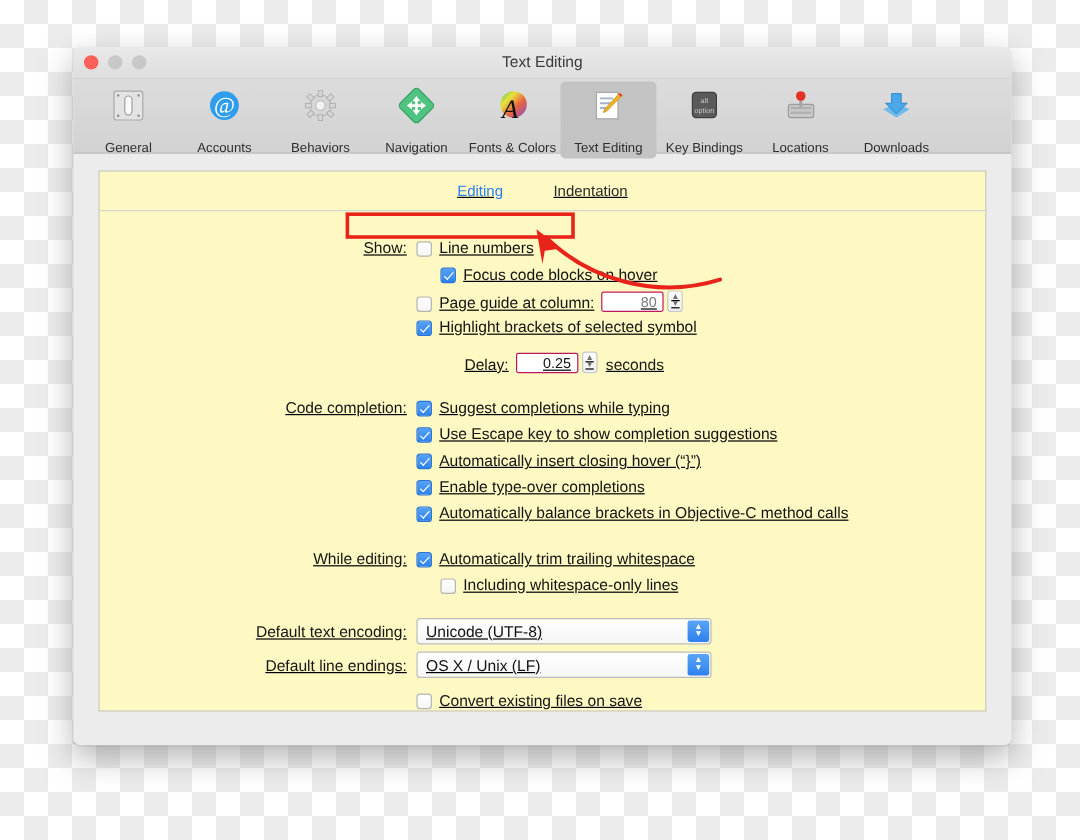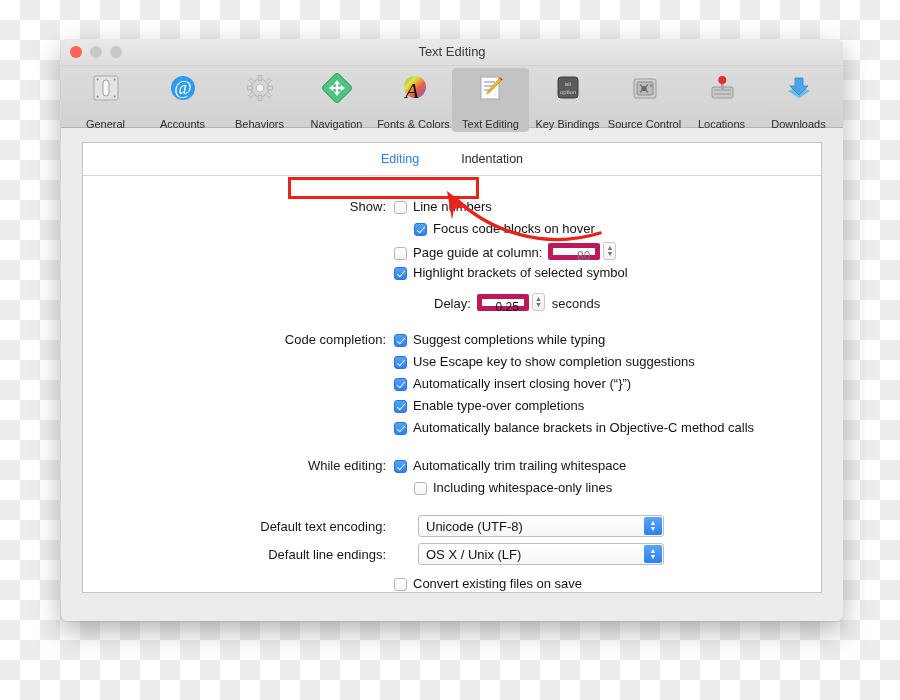--- a/index.html
+++ b/index.html
@@ -70,40 +70,41 @@
   .tb-label {
     font-size: 11px; color: #2e2e2e; margin-top: 13px;
     white-space: nowrap;
   }
 
   
   #panel {
     position: absolute;
     left: 21px; top: 103px;
     width: 740px; height: 451px;
-    background: #ffffff;
+    background: #fef9c3;
     border: 1px solid #c6c6c6;
     box-sizing: border-box;
+    text-decoration: underline;
   }
   #tabbar {
     height: 32px;
     border-bottom: 1px solid #d4d4d4;
     display: flex; align-items: center; justify-content: center;
     gap: 42px;
   }
   .tab { font-size: 12.5px; color: #2b2b2b; cursor: default; }
   .tab.active { color: #2d7ff1; }
 
   #form {
     position: relative;
     padding: 20px 0 0 0;
     font-size: 13px;
     color: #1a1a1a;
   }
-  .row { display: flex; align-items: center; min-height: 21px; margin-bottom: 1px; padding-left: 47px; }
+  .row { display: flex; align-items: center; min-height: 21px; margin-bottom: 1px; }
   .lbl {
     width: 256px; text-align: right; padding-right: 8px;
     font-size: 13px; color: #161616; flex: 0 0 auto;
   }
   .ctrl { display: flex; align-items: flex-end; }
   .indent1 { margin-left: 20px; }
 
   
   .cb {
     width: 13px; height: 13px;
@@ -127,21 +128,21 @@
     width: 3px; height: 7px;
     border: solid #ffffff;
     border-width: 0 1.8px 1.8px 0;
     transform: rotate(42deg);
   }
   .cbtext { font-size: 13px; color: #131313; white-space: nowrap; }
 
   
   .numfield {
     width: 52px; height: 17px;
-    border: 5px solid #be185d;
+    border: 1px solid #be185d;
     background: #fff;
     border-radius: 2px;
     font-size: 12px; color: #7b7b7b;
     text-align: right;
     line-height: 17px;
     padding-right: 5px;
     box-sizing: border-box;
     margin-left: 6px;
   }
   .numfield.dark { color: #161616; }
@@ -164,21 +165,21 @@
   
   .popup {
     width: 246px; height: 22px;
     border: 1px solid #bdbdbd;
     border-radius: 3px;
     background: linear-gradient(to bottom,#ffffff,#f6f6f6);
     display: flex; align-items: center;
     position: relative;
     box-sizing: border-box;
     padding-left: 7px;
-    font-size: 13px; color: #121212; margin-left: 24px;
+    font-size: 13px; color: #121212;
   }
   .popup .arrowbox {
     position: absolute; right: 1px; top: 1px;
     width: 18px; height: 18px;
     border-radius: 2px;
     background: linear-gradient(to bottom,#5aa5f6,#2d80ee);
     display: flex; flex-direction: column;
     align-items: center; justify-content: center;
     color: #fff; line-height: 6px;
   }
@@ -310,37 +311,20 @@
       <div class="tb-icon">
         <svg width="30" height="30" viewBox="0 0 30 30">
           <rect x="5" y="4" width="20" height="21" rx="3" fill="#5a5a5a" stroke="#3e3e3e"></rect>
           <text x="15" y="13" font-family="Liberation Sans, sans-serif" font-size="6" fill="#c9c9c9" text-anchor="middle">alt</text>
           <text x="15" y="21" font-family="Liberation Sans, sans-serif" font-size="6" fill="#c9c9c9" text-anchor="middle">option</text>
         </svg>
       </div>
       <div class="tb-label">Key Bindings</div>
     </div>
 
-    <div class="tb-item">
-      <div class="tb-icon">
-        <svg width="30" height="30" viewBox="0 0 30 30">
-          <rect x="4" y="6" width="22" height="19" rx="2" fill="#d0d0d0" stroke="#9a9a9a"></rect>
-          <rect x="7" y="9" width="16" height="13" rx="1" fill="#bdbdbd" stroke="#8d8d8d"></rect>
-          <circle cx="14" cy="15.5" r="2.6" fill="#5c5c5c"></circle>
-          <g stroke="#6f6f6f" stroke-width="1.4">
-            <line x1="14" y1="15.5" x2="10" y2="11.5"></line>
-              <line x1="14" y1="15.5" x2="18" y2="11.5"></line>
-            <line x1="14" y1="15.5" x2="10" y2="19.5"></line>
-              <line x1="14" y1="15.5" x2="18" y2="19.5"></line>
-          </g>
-          <circle cx="21" cy="12.5" r="1.3" fill="#8b8b8b"></circle>
-        </svg>
-      </div>
-      <div class="tb-label">Source Control</div>
-    </div>
 
     <div class="tb-item">
       <div class="tb-icon">
         <svg width="30" height="30" viewBox="0 0 30 30">
           <rect x="5" y="14" width="21" height="11" rx="2" fill="#c9c9c9" stroke="#9b9b9b"></rect>
           <rect x="7" y="16" width="17" height="2" fill="#b0b0b0"></rect>
           <rect x="7" y="20" width="17" height="2" fill="#b0b0b0"></rect>
           <rect x="14" y="8" width="2.6" height="8" fill="#a5a5a5"></rect>
           <circle cx="15.3" cy="7" r="4" fill="#e33327"></circle>
         </svg>

